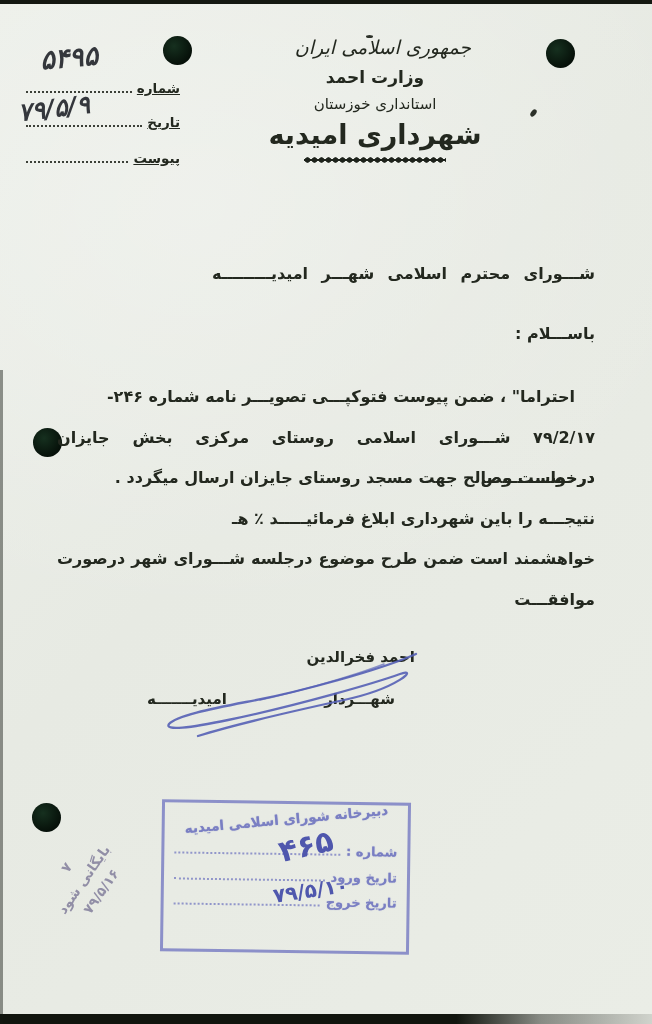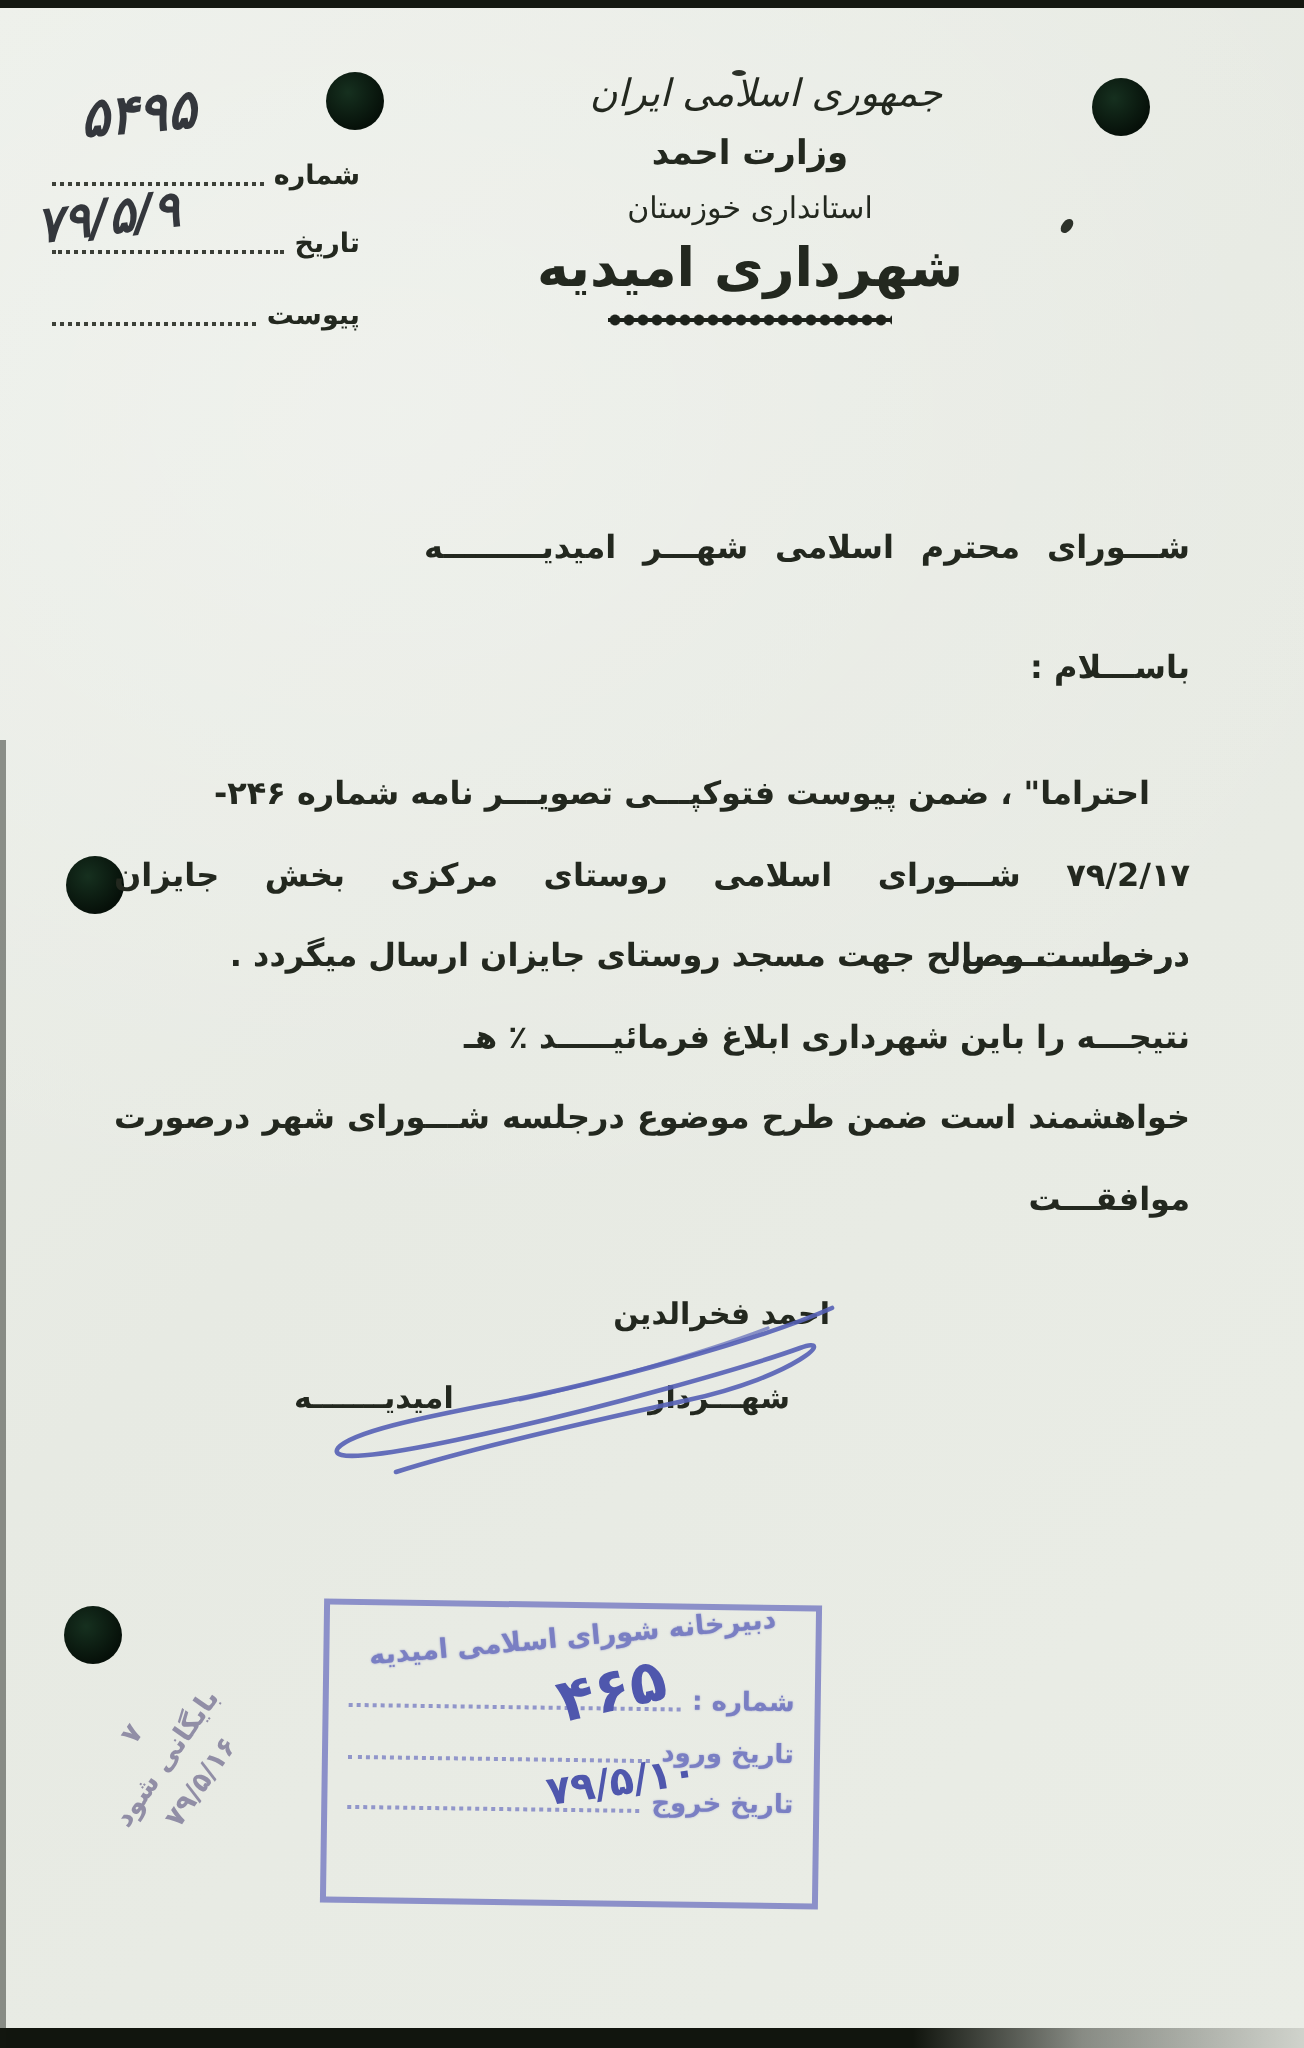--- a/index.html
+++ b/index.html
@@ -18,21 +18,21 @@
   
   .punch{position:absolute;width:29px;height:29px;border-radius:50%;
     background:radial-gradient(circle at 38% 35%,#16301f 0%,#061009 72%);}
   .punch1{left:163px;top:36px}.punch2{left:546px;top:39px}.punch3{left:33px;top:428px}.punch4{left:32px;top:803px}
   .speck{position:absolute;background:#2c3129;border-radius:50%;}
   .speck1{left:531px;top:109px;width:5px;height:8px;transform:rotate(38deg);}
   .speck2{left:366px;top:35px;width:7px;height:3px;}
   
   .meta-field{position:absolute;left:26px;width:154px;display:flex;align-items:flex-end;direction:rtl;}
   .f-shomareh{top:80px}.f-tarikh{top:114px}.f-peyvast{top:150px}
-  .meta-label{font-size:13.5px;font-weight:bold;letter-spacing:.5px;white-space:nowrap;}
+  .meta-label{font-size:13.5px;font-weight:bold;letter-spacing:.5px;white-space:nowrap;text-decoration:underline;}
   .leader{flex:1;border-bottom:2px dotted #3c4038;margin:0 5px 3px 0;height:2px;}
   .hw{color:#34373c;font-style:italic;font-weight:bold;position:absolute;white-space:nowrap;}
   .hw-number{left:40px;top:42px;font-size:27px;letter-spacing:4px;transform:rotate(-5deg);}
   .hw-date{left:18px;top:94px;font-size:25px;letter-spacing:3px;transform:rotate(-7deg);direction:ltr;}
   
   .letterhead{position:absolute;top:36px;right:152px;width:250px;text-align:center;}
   .lh1{font-size:19px;font-weight:normal;font-style:italic;transform:translateX(8px);}
   .lh2{font-size:17px;font-weight:bold;margin-top:9px;letter-spacing:1px;}
   .lh3{font-size:15px;font-weight:normal;margin-top:8px;letter-spacing:1px;}
   .lh4{font-size:27px;font-weight:bold;margin-top:6px;}

